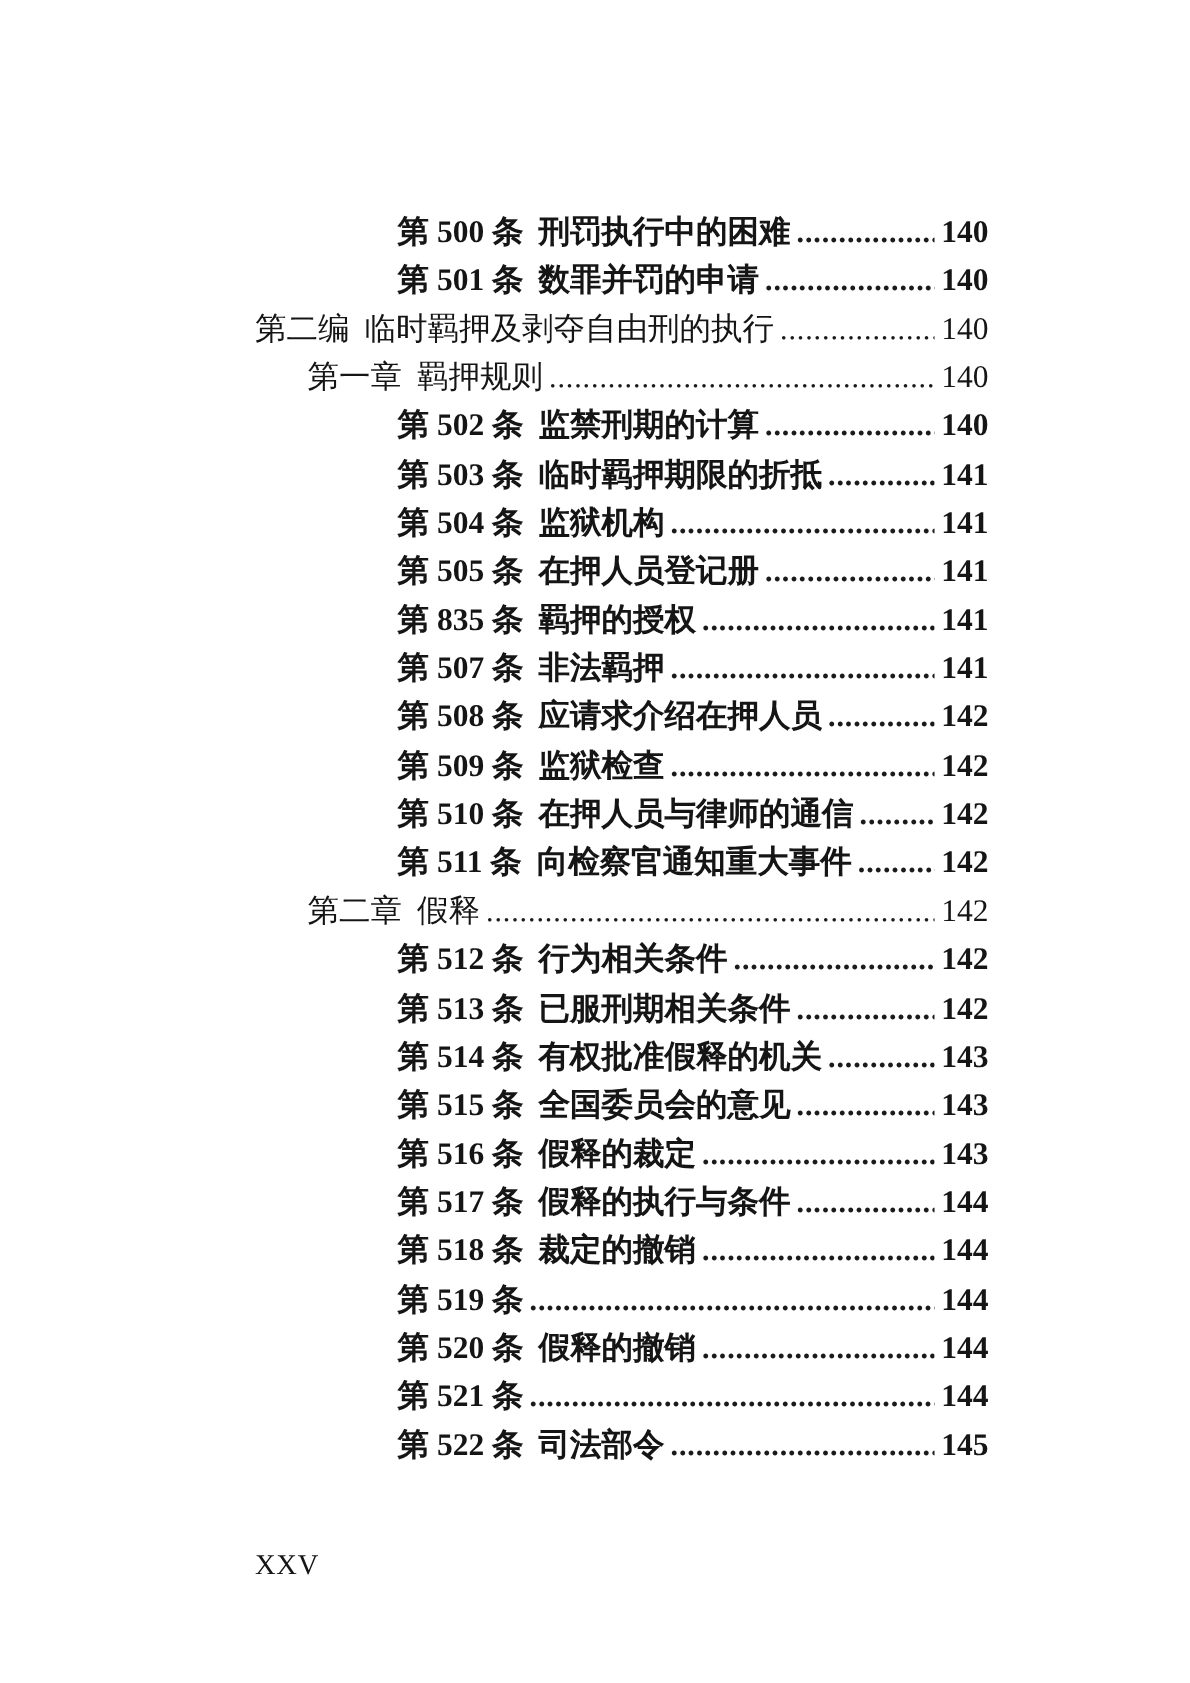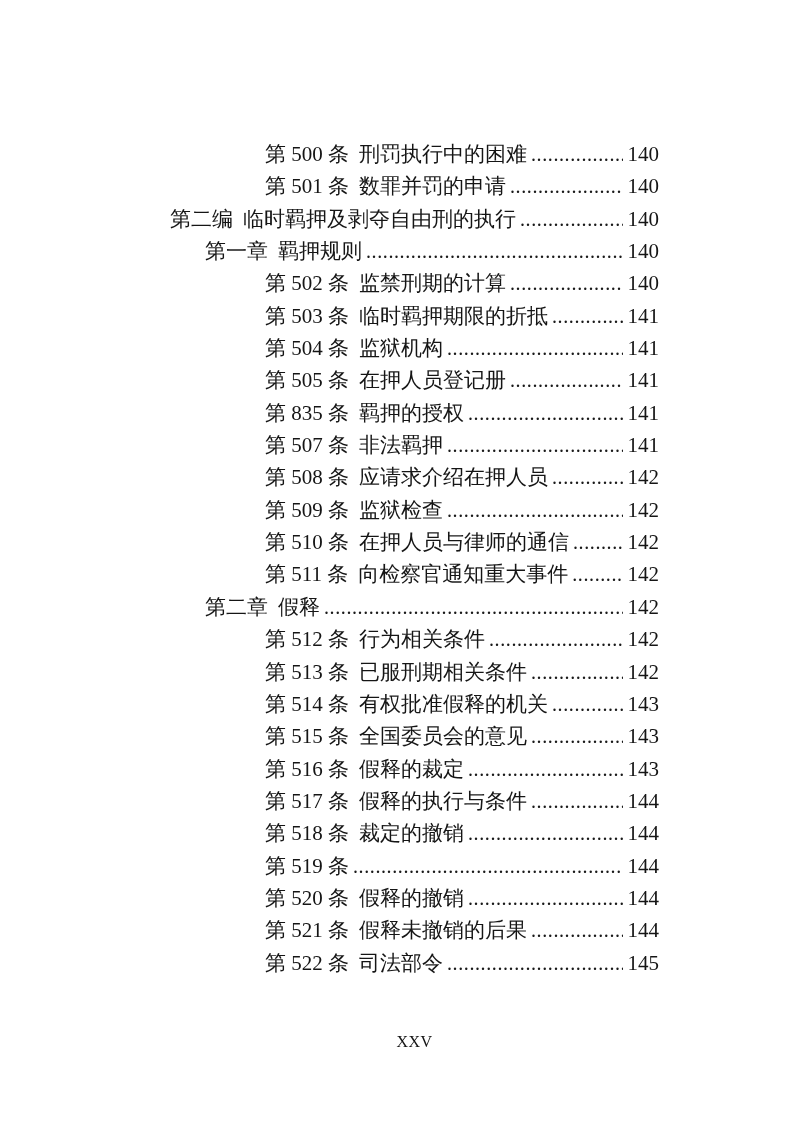--- a/index.html
+++ b/index.html
@@ -24,43 +24,42 @@
   }
   .toc-row {
     display: flex;
     align-items: baseline;
     height: 32.35px;
     font-size: 21px;
     white-space: nowrap;
   }
   .toc-row.lv1 { padding-left: 0; }
   .toc-row.lv2 { padding-left: 35px; }
-  .toc-row.lv3 { padding-left: 95px; }
+  .toc-row.lv3 { padding-left: 95px; font-weight: bold; }
   .toc-label { flex: 0 0 auto; }
   .toc-title { flex: 0 0 auto; margin-left: 10px; }
   .toc-leader {
     flex: 1 1 0;
     min-width: 0;
     overflow: hidden;
     margin: 0 5px 0 4px;
     font-size: 20px;
     letter-spacing: 0.6px;
     color: #1a1a1a;
   }
   .toc-page {
     flex: 0 0 auto;
     text-align: center;
   }
   .footer {
     position: absolute;
     left: 170px;
     top: 1033px;
     width: 489px;
-    text-align: center;
-    font-size: 16px;
+    font-size: 19px;
     letter-spacing: 0.5px;
   }
 </style>
 </head>
 <body>
 
 <div class="page">
   <div class="toc" id="toc">
   <div class="toc-row lv3">
     <span class="toc-label">第 500 条</span>
@@ -224,21 +223,20 @@
 
   <div class="toc-row lv3">
     <span class="toc-label">第 520 条</span>
     <span class="toc-title">假释的撤销</span>
     <span class="toc-leader">............................................................................................................................................................................................................................</span>
     <span class="toc-page">144</span>
   </div>
 
   <div class="toc-row lv3">
     <span class="toc-label">第 521 条</span>
-    <span class="toc-title">假释未撤销的后果</span>
     <span class="toc-leader">............................................................................................................................................................................................................................</span>
     <span class="toc-page">144</span>
   </div>
 
   <div class="toc-row lv3">
     <span class="toc-label">第 522 条</span>
     <span class="toc-title">司法部令</span>
     <span class="toc-leader">............................................................................................................................................................................................................................</span>
     <span class="toc-page">145</span>
   </div>

